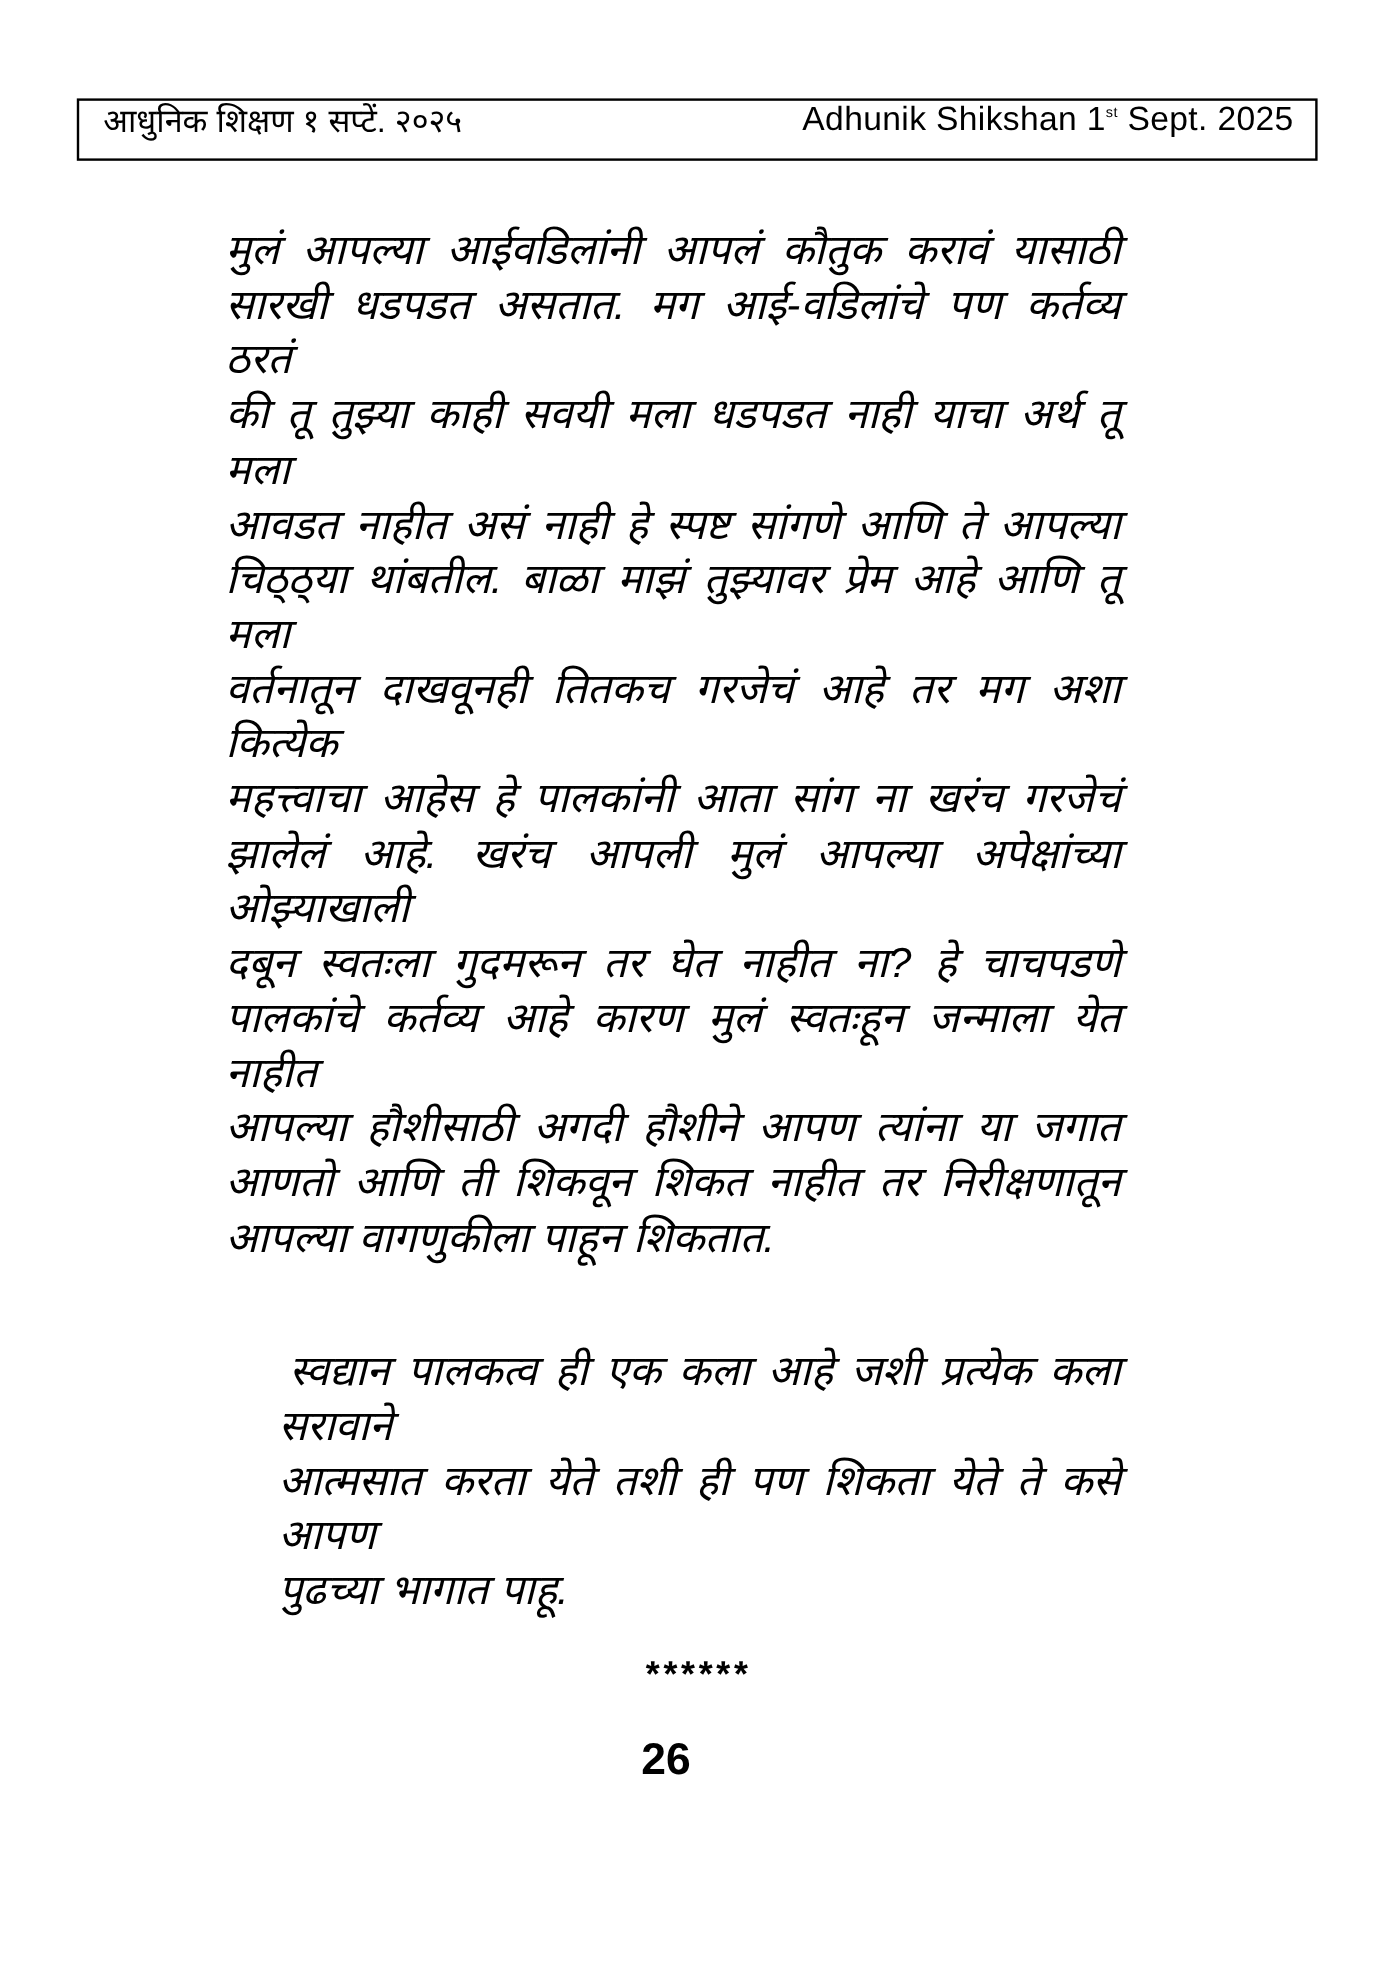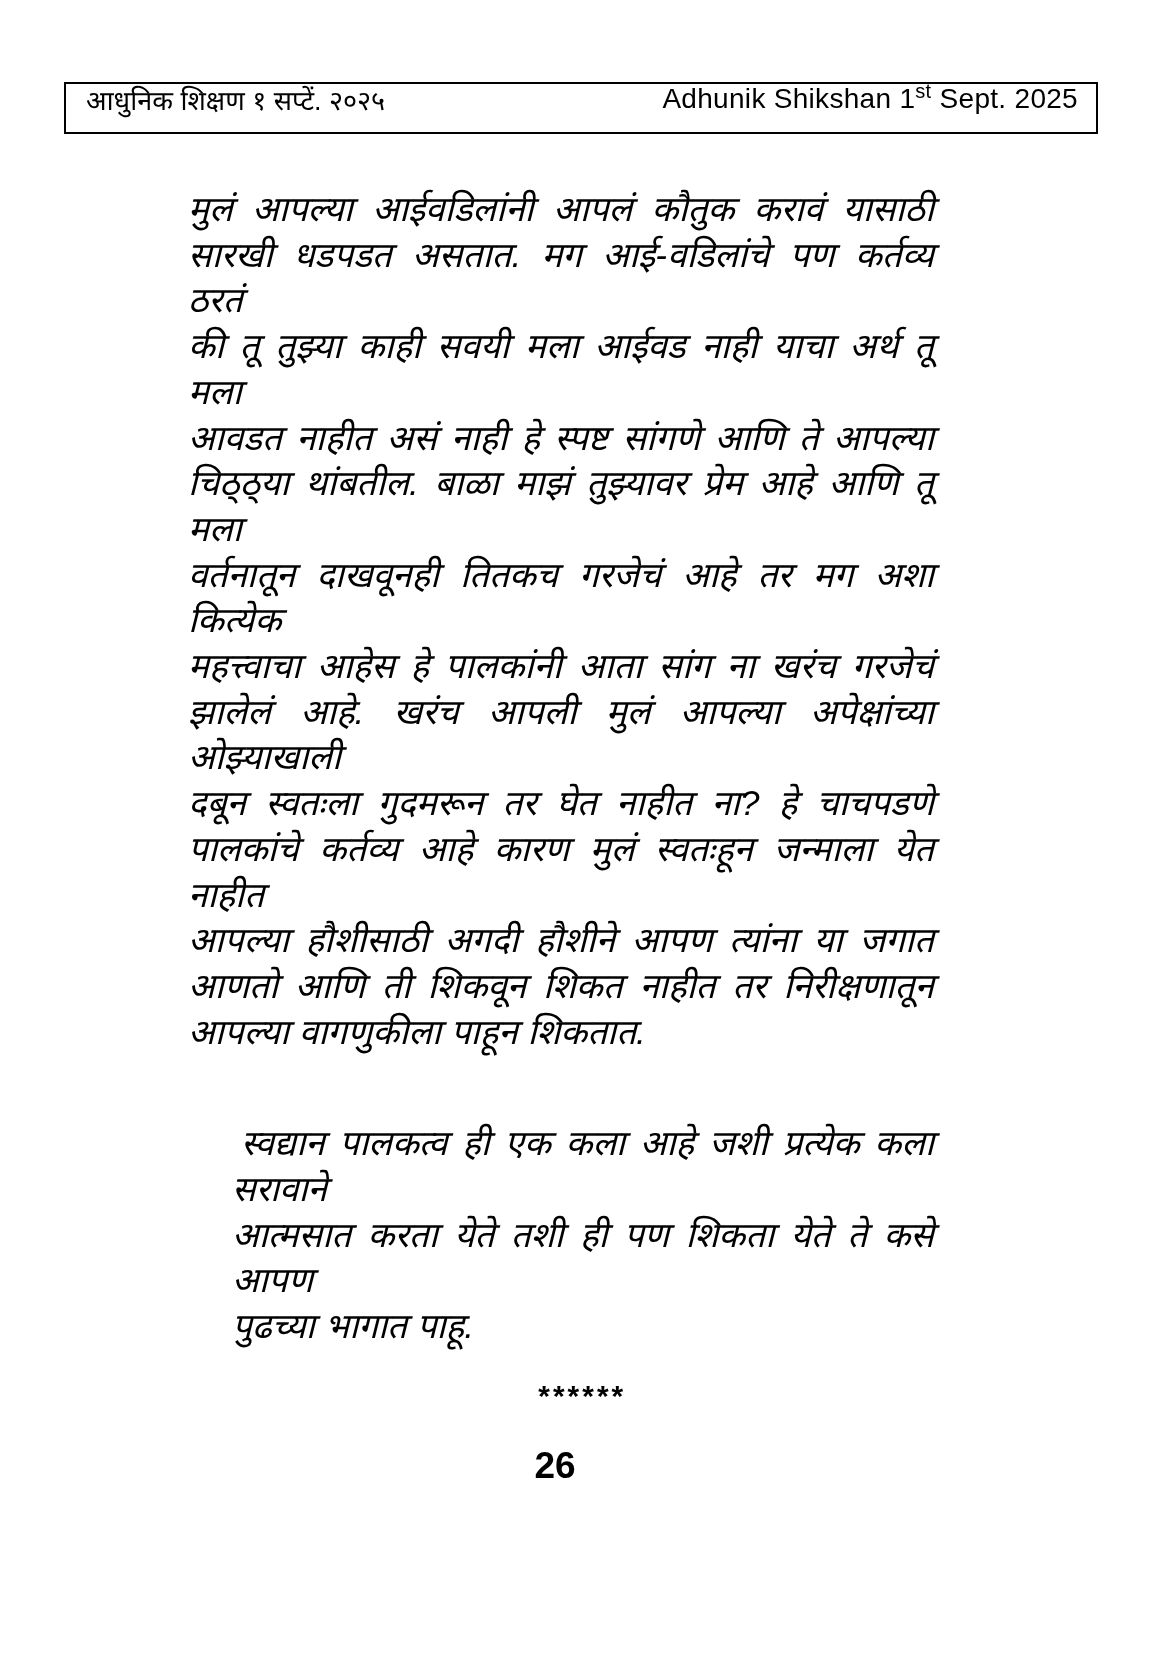--- a/index.html
+++ b/index.html
@@ -35,21 +35,21 @@
   .h-left {
     font-size: 27px;
     white-space: nowrap;
   }
   .h-right {
     font-size: 28px;
     white-space: nowrap;
     letter-spacing: 0.3px;
   }
   .h-right sup {
-    font-size: 20px;
+    font-size: 12px;
     line-height: 0;
   }
 
   
   .textblock {
     position: absolute;
     left: 188px;
     top: 186px;
     width: 746px;
     font-style: italic;
@@ -100,21 +100,21 @@
     <span class="h-left">आधुनिक शिक्षण १ सप्टें. २०२५</span>
     <span class="h-right">
       <span>Adhunik Shikshan 1</span><sup>st</sup><span> Sept. 2025</span>
     </span>
   </div>
 
   <div class="textblock">
     <div class="para para1">
         <div class="line">मुलं आपल्या आईवडिलांनी आपलं कौतुक करावं यासाठी</div>
         <div class="line">सारखी धडपडत असतात. मग आई-वडिलांचे पण कर्तव्य ठरतं</div>
-        <div class="line">की तू तुझ्या काही सवयी मला आईवड नाही याचा अर्थ तू मला</div>
+        <div class="line">की तू तुझ्या काही सवयी मला धडपडत नाही याचा अर्थ तू मला</div>
         <div class="line">आवडत नाहीत असं नाही हे स्पष्ट सांगणे आणि ते आपल्या</div>
         <div class="line">चिठ्ठ्या थांबतील. बाळा माझं तुझ्यावर प्रेम आहे आणि तू मला</div>
         <div class="line">वर्तनातून दाखवूनही तितकच गरजेचं आहे तर मग अशा कित्येक</div>
         <div class="line">महत्त्वाचा आहेस हे पालकांनी आता सांग ना खरंच गरजेचं</div>
         <div class="line">झालेलं आहे. खरंच आपली मुलं आपल्या अपेक्षांच्या ओझ्याखाली</div>
         <div class="line">दबून स्वतःला गुदमरून तर घेत नाहीत ना? हे चाचपडणे</div>
         <div class="line">पालकांचे कर्तव्य आहे कारण मुलं स्वतःहून जन्माला येत नाहीत</div>
         <div class="line">आपल्या हौशीसाठी अगदी हौशीने आपण त्यांना या जगात</div>
         <div class="line">आणतो आणि ती शिकवून शिकत नाहीत तर निरीक्षणातून</div>
         <div class="line left-last">आपल्या वागणुकीला पाहून शिकतात.</div>

